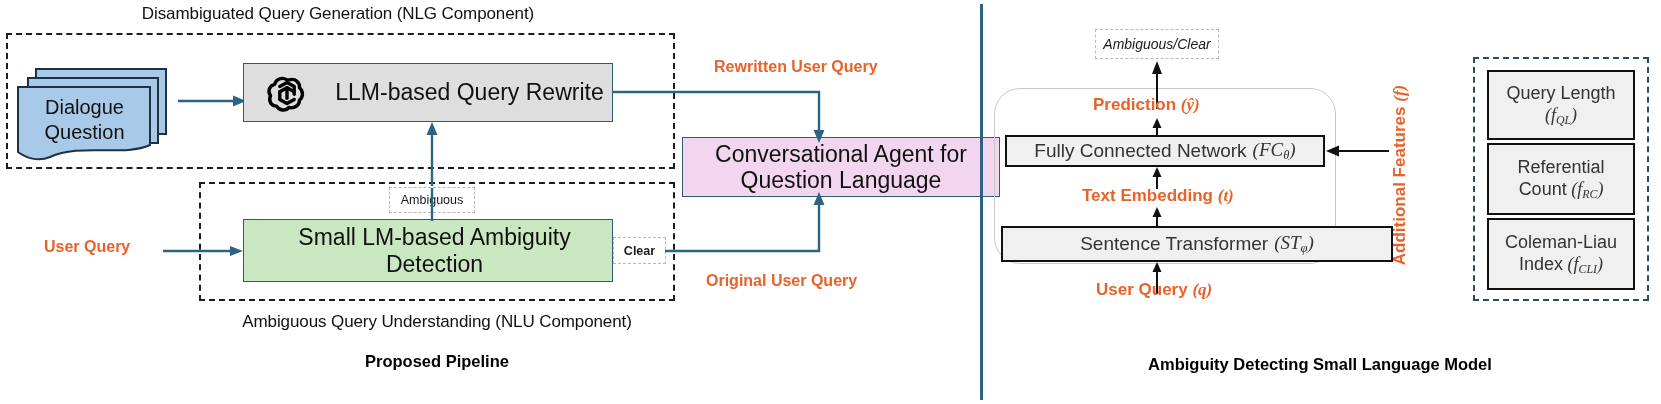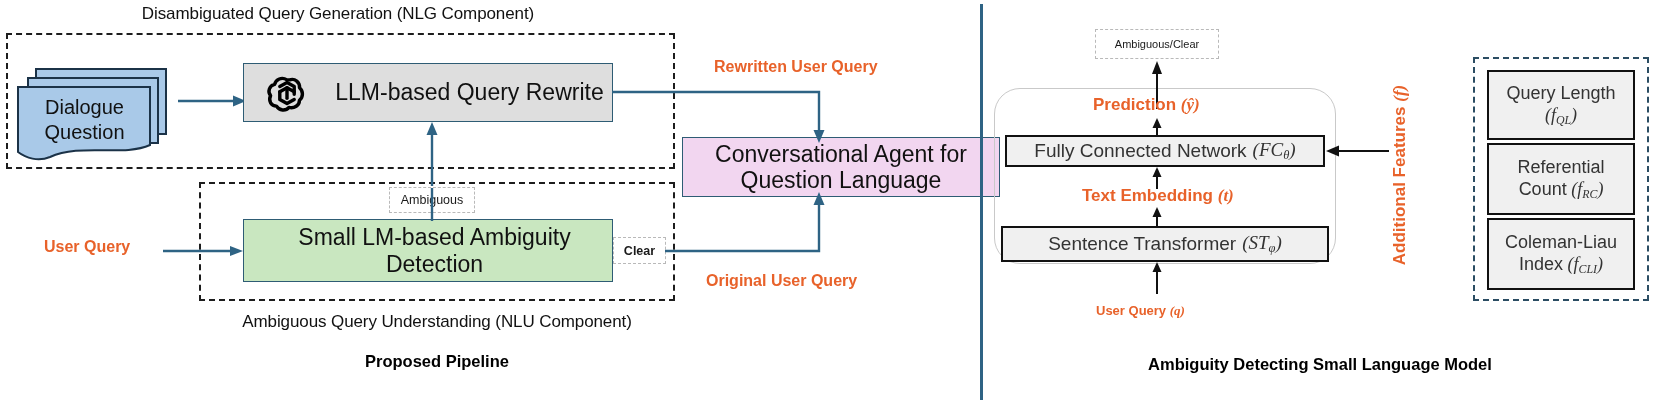--- a/index.html
+++ b/index.html
@@ -218,21 +218,21 @@
     <polygon points="207,58 201.5,45 212.5,45" fill="#2E6384"></polygon>
   </svg>
 
   <svg class="abs" style="left:665px; top:190px;" width="165" height="72">
     <polyline points="0,61 154,61 154,14" fill="none" stroke="#2E6384" stroke-width="2.4"></polyline>
     <polygon points="154,2 148.5,15 159.5,15" fill="#2E6384"></polygon>
   </svg>
 
   <div class="abs divider" style="left:980px; top:4px; width:2.5px; height:396px;"></div>
 
-  <div class="abs tag" style="left:1095px; top:29px; width:124px; height:30px; font-size:11px;">
+  <div class="abs tag" style="left:1095px; top:29px; width:124px; height:30px; font-size:14px;font-style:italic;">
     <span>Ambiguous/Clear</span>
   </div>
 
   <div class="abs round-group" style="left:994px; top:88px; width:342px; height:176px;"></div>
 
   <svg class="abs" style="left:1150px; top:61px;" width="16" height="48">
     <line x1="7" y1="48" x2="7" y2="12" stroke="#111" stroke-width="2"></line>
     <polygon points="7,0 2,13 12,13" fill="#111"></polygon>
   </svg>
 
@@ -261,33 +261,33 @@
   <div class="abs orange" style="left:1082px; top:186px; font-size:17px;">
     <span>Text Embedding</span>
     <span class="orange-italic-var">(t)</span>
   </div>
 
   <svg class="abs" style="left:1150px; top:207px;" width="16" height="22">
     <line x1="7" y1="22" x2="7" y2="9" stroke="#111" stroke-width="2"></line>
     <polygon points="7,0 2.5,10 11.5,10" fill="#111"></polygon>
   </svg>
 
-  <div class="abs box-blk" style="left:1001px; top:226px; width:328px; height:36px;align-items:center;">
+  <div class="abs box-blk" style="left:1001px; top:226px; width:392px; height:36px;align-items:center;">
     <span>Sentence Transformer</span>
     <span style="font-family:'Liberation Serif', serif; font-style:italic; margin-left:6px;">
       (<span>ST</span><span class="sub">φ</span>)
     </span>
   </div>
 
   <svg class="abs" style="left:1150px; top:262px;" width="16" height="32">
     <line x1="7" y1="32" x2="7" y2="9" stroke="#111" stroke-width="2"></line>
     <polygon points="7,0 2.5,10 11.5,10" fill="#111"></polygon>
   </svg>
 
-  <div class="abs orange" style="left:1096px; top:303px; font-size:13px;">
+  <div class="abs orange" style="left:1096px; top:280px; font-size:17px;">
     <span>User Query</span>
     <span class="orange-italic-var">(q)</span>
   </div>
 
   <svg class="abs" style="left:1325px; top:143px;" width="64" height="16">
     <line x1="64" y1="8" x2="13" y2="8" stroke="#111" stroke-width="2"></line>
     <polygon points="1,8 14,2.5 14,13.5" fill="#111"></polygon>
   </svg>
 
   <div class="abs orange rot" style="left:1300px; top:165px; width:200px; font-size:17px; text-align:center;">

